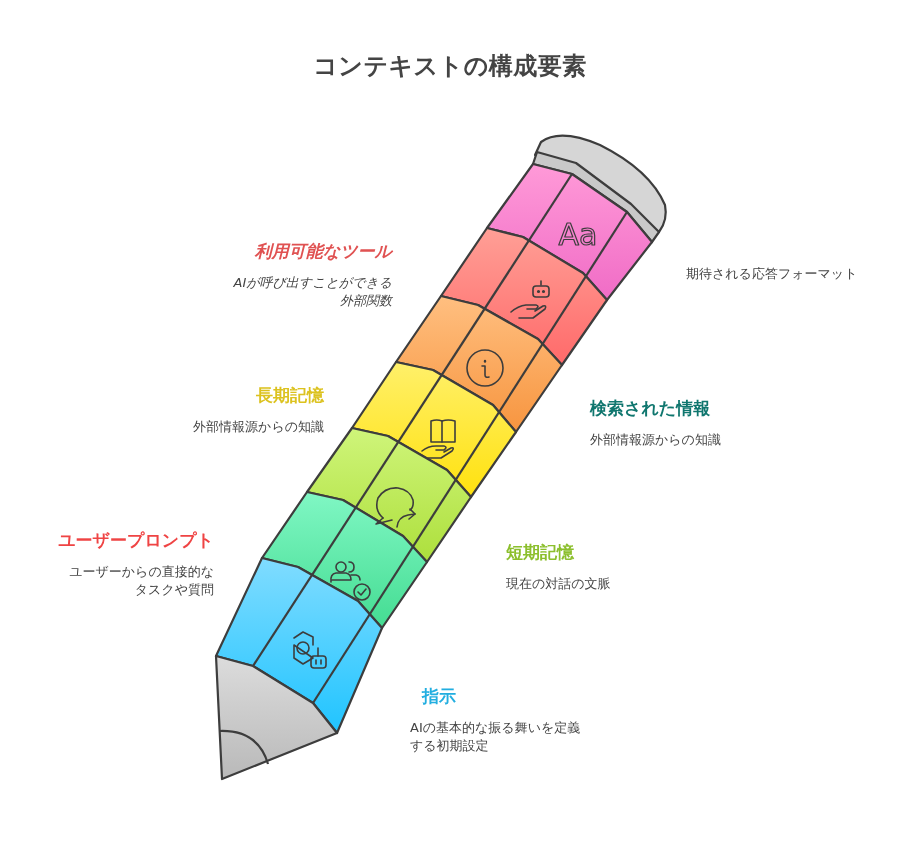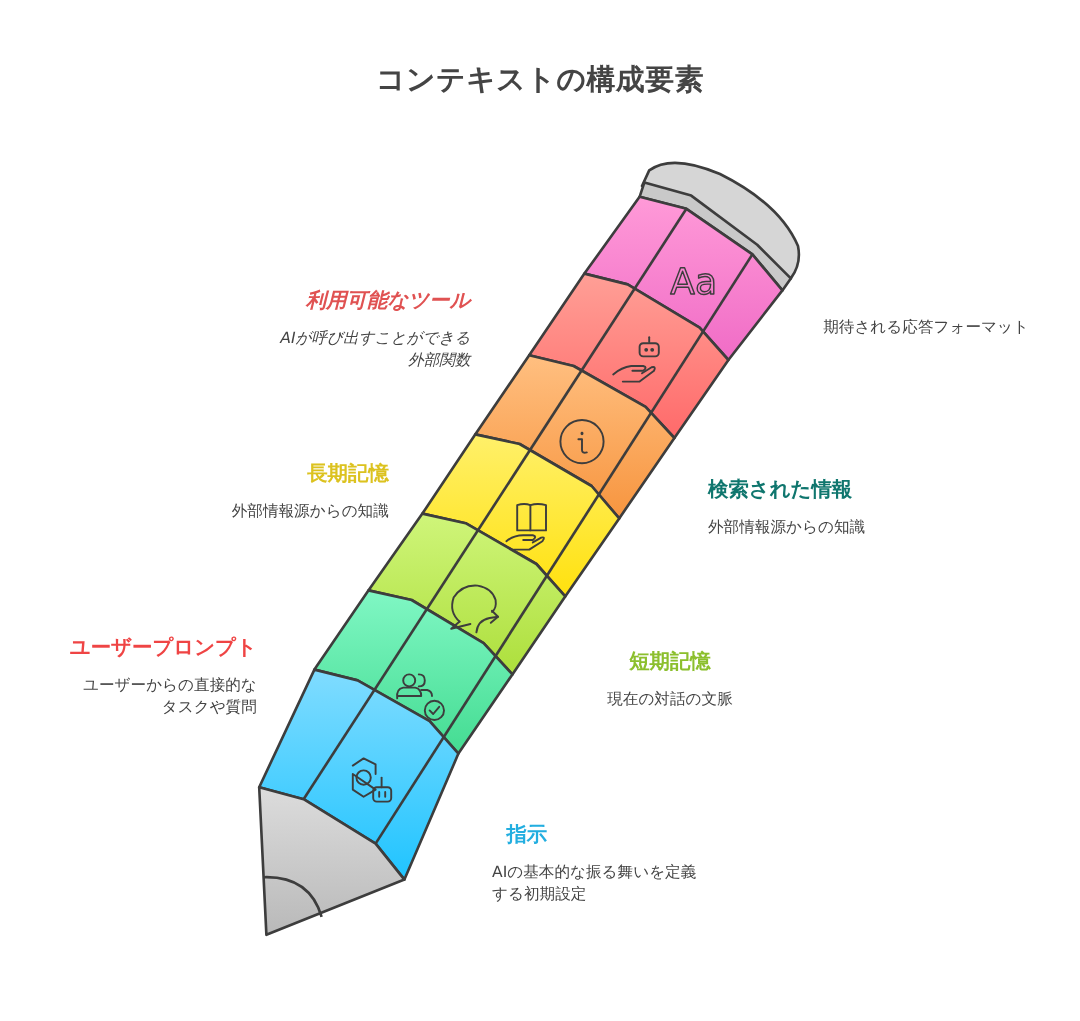--- a/index.html
+++ b/index.html
@@ -17,21 +17,21 @@
   #lbl-tools .h { color: #e05252; }
   #lbl-output { left: 686px; top: 253px; }
   #lbl-output .h { color: #e055b2; }
   #lbl-ltm { right: 576px; top: 384px; margin-left: 19px; }
   #lbl-ltm .h { color: #dcc21f; }
   #lbl-retrieved { left: 590px; top: 397px; }
   #lbl-retrieved .h { color: #0f766e; }
   #lbl-prompt { right: 686px; top: 529px; }
   #lbl-prompt .h { color: #ef4444; }
   #lbl-stm { left: 506px; top: 541px; }
-  #lbl-stm .h { color: #8cbf2d; text-align: center; }
+  #lbl-stm .h { color: #8cbf2d; }
   #lbl-instr { left: 410px; top: 685px; }
   #lbl-instr .h { color: #22aee0; margin-left: 12px; }
 </style>
 </head>
 <body>
 
 <div class="title">コンテキストの構成要素</div>
 
 <svg class="pencil" width="900" height="851" viewBox="0 0 900 851">
   <defs>

